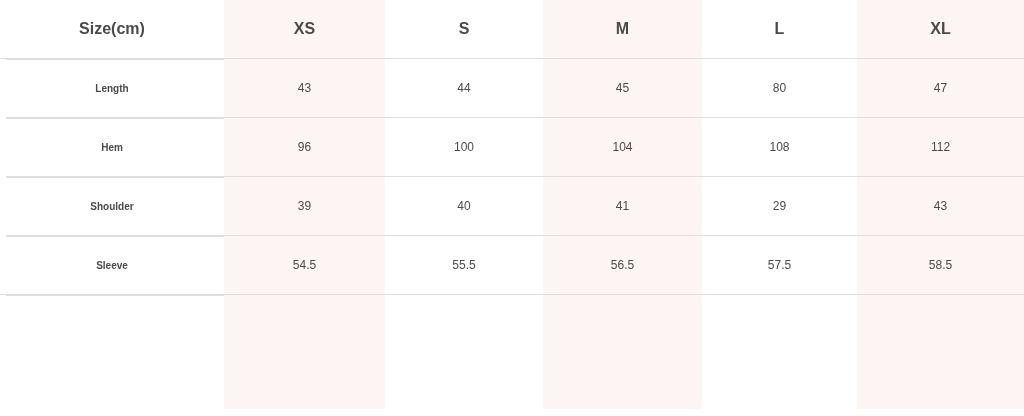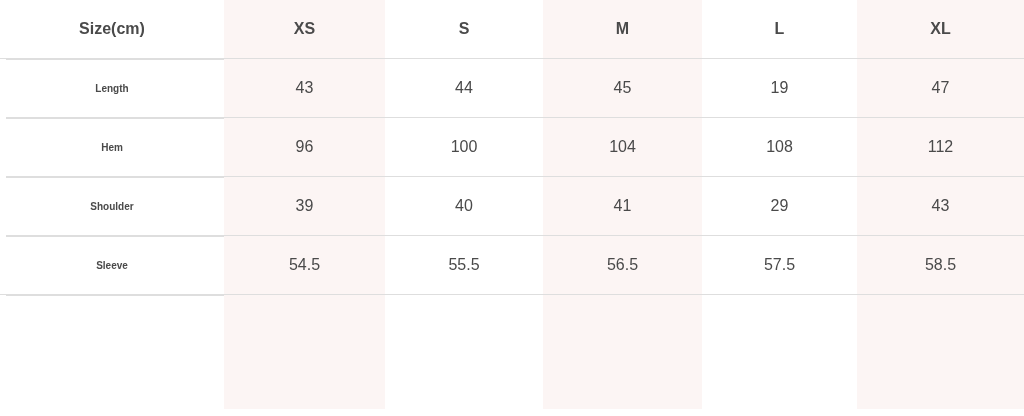--- a/index.html
+++ b/index.html
@@ -79,21 +79,21 @@
   
   table.chart-table tbody th.row-label {
     font-weight: bold;
     font-size: 10px;
     color: #4a4a4a;
   }
 
   
   table.chart-table tbody td.value {
     font-weight: normal;
-    font-size: 16px;
+    font-size: 12px;
     color: #4a4a4a;
     margin-top: 8px;
   }
 
   
   table.chart-table th:first-child,
   table.chart-table td:first-child {
     position: relative;
   }
   table.chart-table tr > *:first-child {
@@ -138,21 +138,21 @@
         <th>L</th>
         <th>XL</th>
       </tr>
     </thead>
     <tbody>
       <tr>
         <th class="row-label">Length</th>
         <td class="value">43</td>
         <td class="value">44</td>
         <td class="value">45</td>
-        <td class="value">19</td>
+        <td class="value">80</td>
         <td class="value">47</td>
       </tr>
       <tr>
         <th class="row-label">Hem</th>
         <td class="value">96</td>
         <td class="value">100</td>
         <td class="value">104</td>
         <td class="value">108</td>
         <td class="value">112</td>
       </tr>

